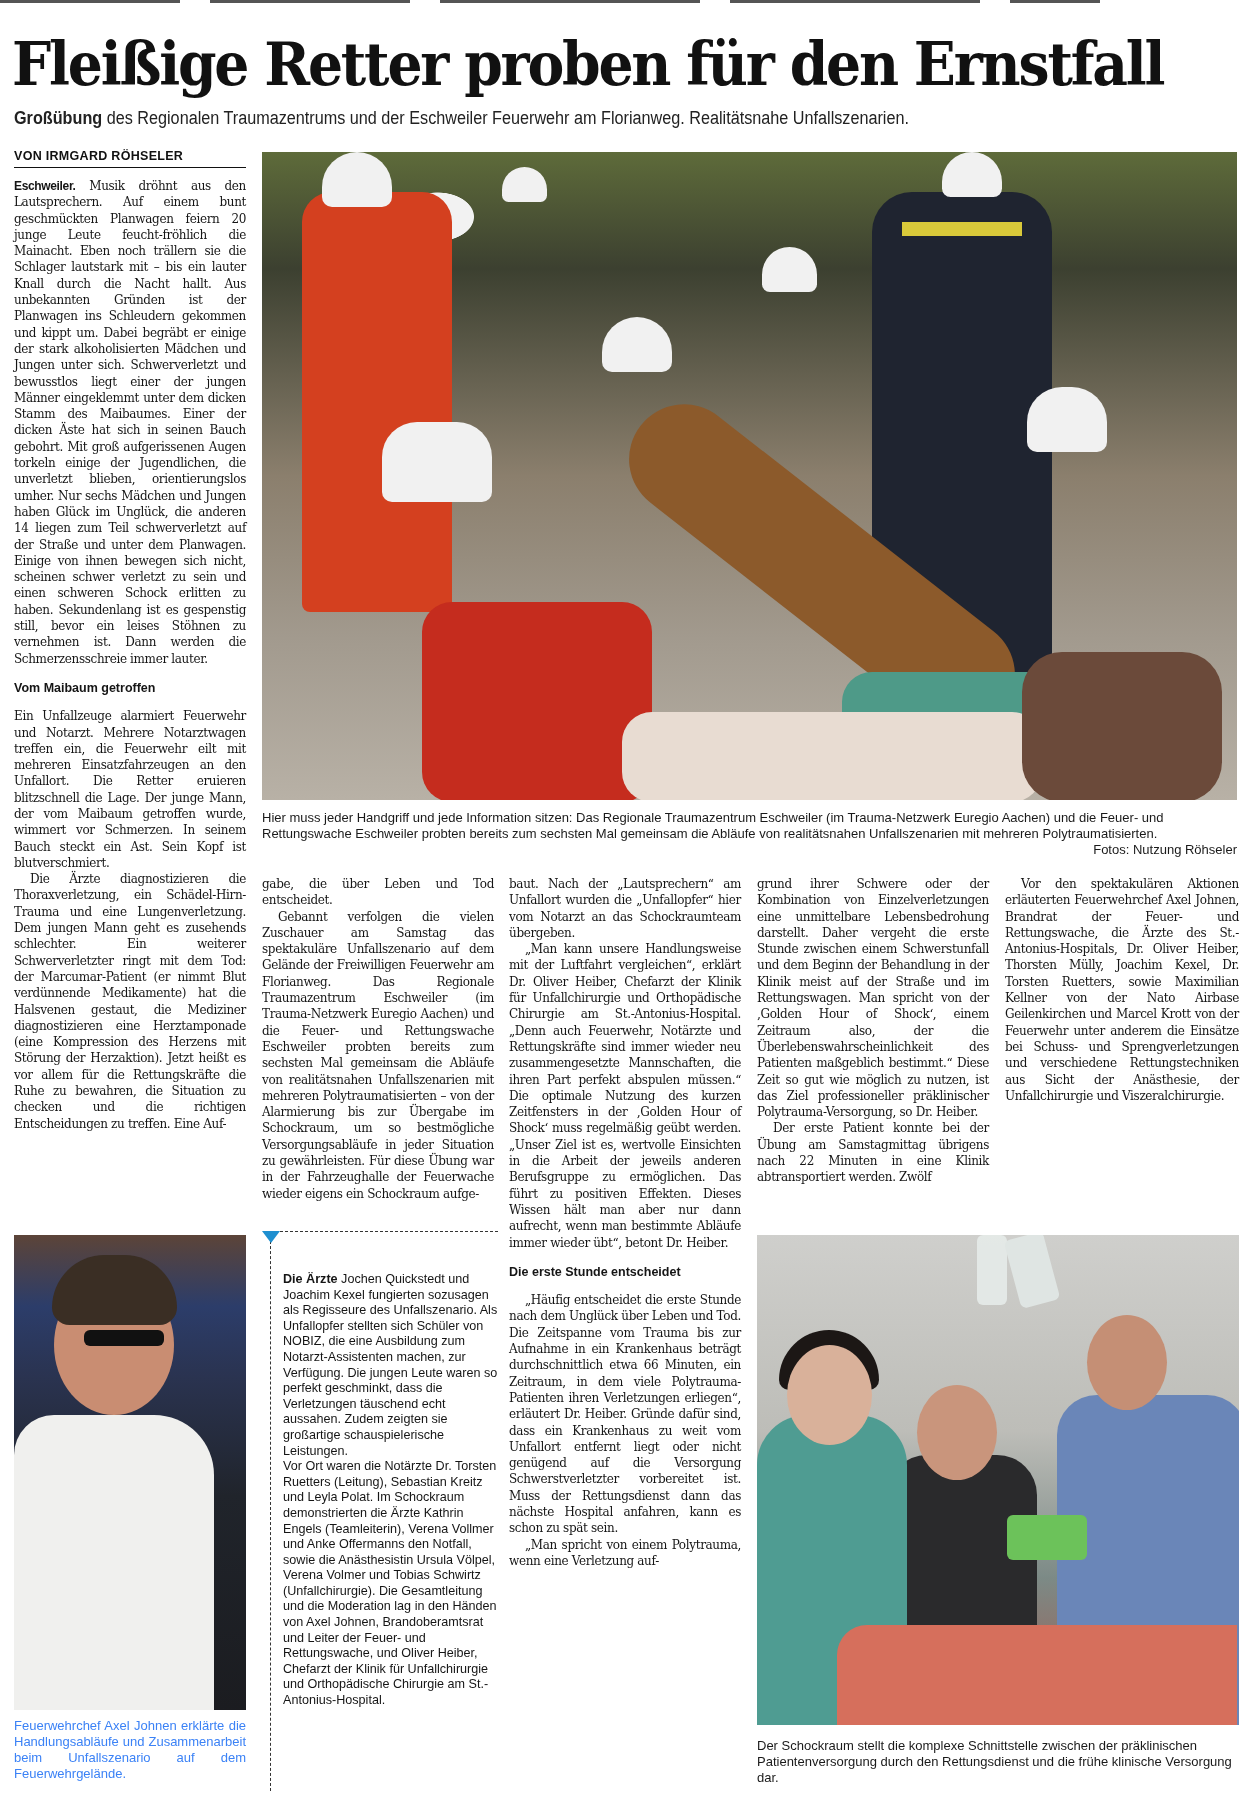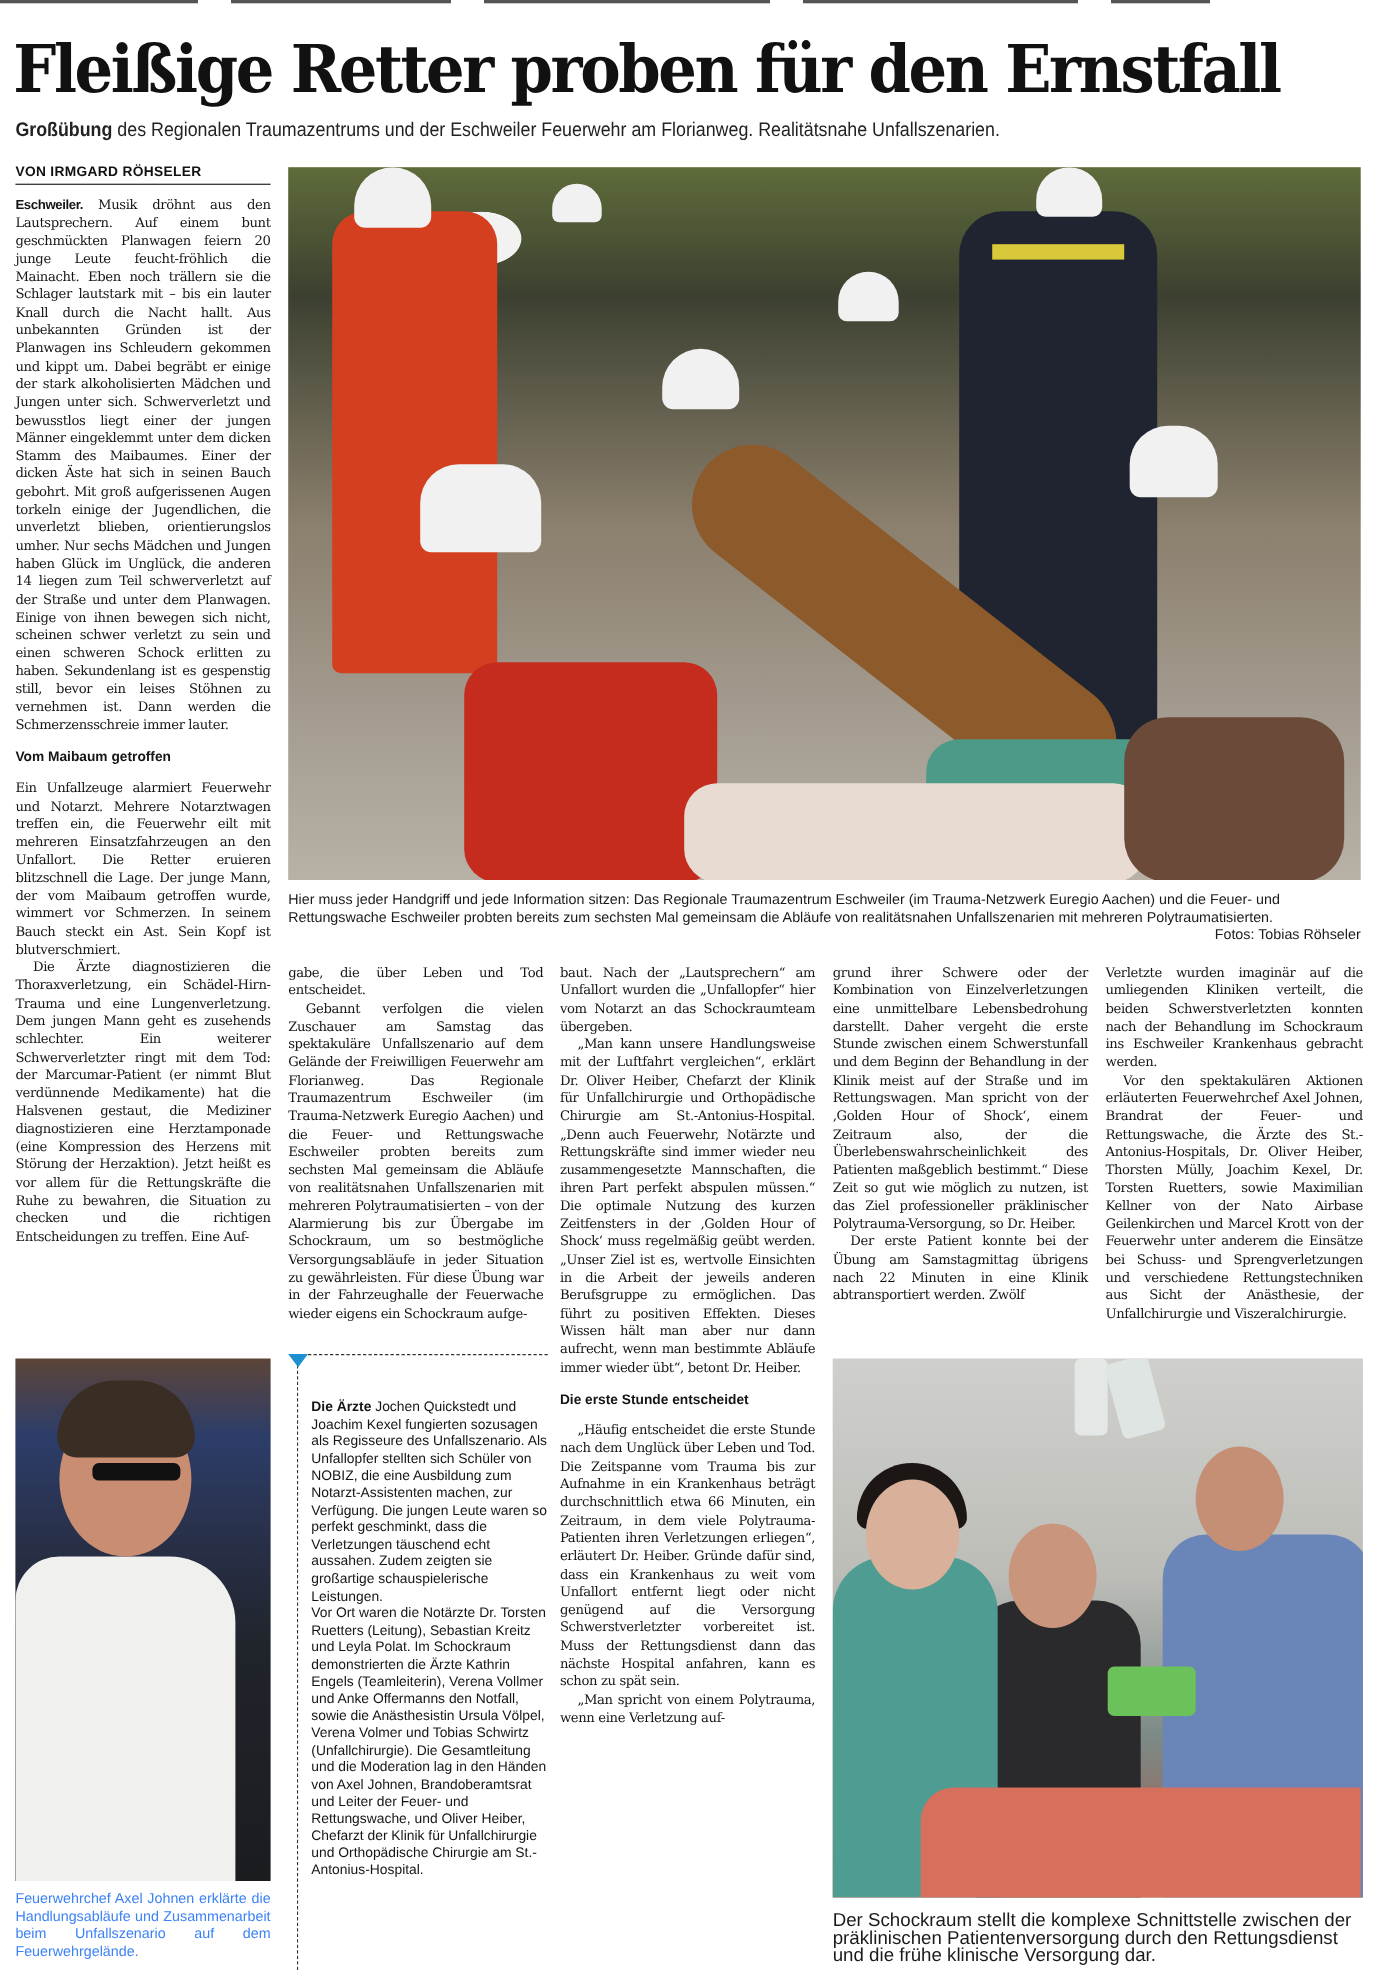--- a/index.html
+++ b/index.html
@@ -106,21 +106,21 @@
   .photo-room .p2h { position:absolute; left: 160px; top: 150px; width:80px; height:95px; background:#c9957c; border-radius: 50%; }
   .photo-room .p3 { position:absolute; left: 300px; top: 160px; width:190px; height:330px; background:#6a86b8; border-radius: 40px 40px 0 0; }
   .photo-room .p3h { position:absolute; left: 330px; top: 80px; width:80px; height:95px; background:#c58f75; border-radius: 50%; }
   .photo-room .iv1 { position:absolute; left: 220px; top: 0; width:30px; height:70px; background:#e6ebe9; border-radius: 6px; opacity:0.9; }
   .photo-room .iv2 { position:absolute; left: 255px; top: 0; width:40px; height:70px; background:#dfe5e3; border-radius: 6px; transform: rotate(-15deg); }
   .photo-room .bed { position:absolute; left: 80px; top: 390px; width:400px; height:100px; background:#d66f5c; border-radius: 30px 0 0 0; }
   .photo-room .mon { position:absolute; left: 250px; top: 280px; width:80px; height:45px; background:#6cc25a; border-radius: 6px; }
 
   .caption-room {
     left: 757px; top: 1738px; width: 482px;
-    font-family: "Liberation Sans", sans-serif; font-size: 17px; line-height: 16px; color: #1a1a1a;
+    font-family: "Liberation Sans", sans-serif; font-size: 13px; line-height: 16px; color: #1a1a1a;
   }
 </style>
 </head>
 <body>
 
 <div class="abs top-strip">
   <span style="width:180px"></span><span style="width:200px"></span><span style="width:260px"></span><span style="width:250px"></span><span style="width:90px"></span>
 </div>
 
 <h1 class="abs headline">Fleißige Retter proben für den Ernstfall</h1>
@@ -148,21 +148,21 @@
   <div class="h" style="left:240px;top:15px;width:45px;height:35px;"></div>
   <div class="h" style="left:500px;top:95px;width:55px;height:45px;"></div>
   <div class="h" style="left:680px;top:0px;width:60px;height:45px;"></div>
   <div class="h" style="left:340px;top:165px;"></div>
   <div class="h" style="left:120px;top:270px;width:110px;height:80px;"></div>
   <div class="h" style="left:765px;top:235px;width:80px;height:65px;"></div>
 </div>
 
 <div class="abs caption-main">
   <span>Hier muss jeder Handgriff und jede Information sitzen: Das Regionale Traumazentrum Eschweiler (im Trauma-Netzwerk Euregio Aachen) und die Feuer- und Rettungswache Eschweiler probten bereits zum sechsten Mal gemeinsam die Abläufe von realitätsnahen Unfallszenarien mit mehreren Polytraumatisierten.</span>
-  <span class="credit">Fotos: Tobias Röhseler</span>
+  <span class="credit">Fotos: Nutzung Röhseler</span>
 </div>
 
 <div class="abs col" style="left:262px; top:876px; width:232px;">
   <p>gabe, die über Leben und Tod entscheidet.</p>
   <p class="ind">Gebannt verfolgen die vielen Zuschauer am Samstag das spektakuläre Unfallszenario auf dem Gelände der Freiwilligen Feuerwehr am Florianweg. Das Regionale Traumazentrum Eschweiler (im Trauma-Netzwerk Euregio Aachen) und die Feuer- und Rettungswache Eschweiler probten bereits zum sechsten Mal gemeinsam die Abläufe von realitätsnahen Unfallszenarien mit mehreren Polytraumatisierten – von der Alarmierung bis zur Übergabe im Schockraum, um so bestmögliche Versorgungsabläufe in jeder Situation zu gewährleisten. Für diese Übung war in der Fahrzeughalle der Feuerwache wieder eigens ein Schockraum aufge-</p>
 </div>
 
 <div class="abs col" style="left:509px; top:876px; width:232px;">
   <p>baut. Nach der „Lautsprechern“ am Unfallort wurden die „Unfallopfer“ hier vom Notarzt an das Schockraumteam übergeben.</p>
   <p class="ind">„Man kann unsere Handlungsweise mit der Luftfahrt vergleichen“, erklärt Dr. Oliver Heiber, Chefarzt der Klinik für Unfallchirurgie und Orthopädische Chirurgie am St.-Antonius-Hospital. „Denn auch Feuerwehr, Notärzte und Rettungskräfte sind immer wieder neu zusammengesetzte Mannschaften, die ihren Part perfekt abspulen müssen.“ Die optimale Nutzung des kurzen Zeitfensters in der ‚Golden Hour of Shock‘ muss regelmäßig geübt werden. „Unser Ziel ist es, wertvolle Einsichten in die Arbeit der jeweils anderen Berufsgruppe zu ermöglichen. Das führt zu positiven Effekten. Dieses Wissen hält man aber nur dann aufrecht, wenn man bestimmte Abläufe immer wieder übt“, betont Dr. Heiber.</p>
@@ -170,21 +170,20 @@
   <p class="ind">„Häufig entscheidet die erste Stunde nach dem Unglück über Leben und Tod. Die Zeitspanne vom Trauma bis zur Aufnahme in ein Krankenhaus beträgt durchschnittlich etwa 66 Minuten, ein Zeitraum, in dem viele Polytrauma-Patienten ihren Verletzungen erliegen“, erläutert Dr. Heiber. Gründe dafür sind, dass ein Krankenhaus zu weit vom Unfallort entfernt liegt oder nicht genügend auf die Versorgung Schwerstverletzter vorbereitet ist. Muss der Rettungsdienst dann das nächste Hospital anfahren, kann es schon zu spät sein.</p>
   <p class="ind">„Man spricht von einem Polytrauma, wenn eine Verletzung auf-</p>
 </div>
 
 <div class="abs col" style="left:757px; top:876px; width:232px;">
   <p>grund ihrer Schwere oder der Kombination von Einzelverletzungen eine unmittelbare Lebensbedrohung darstellt. Daher vergeht die erste Stunde zwischen einem Schwerstunfall und dem Beginn der Behandlung in der Klinik meist auf der Straße und im Rettungswagen. Man spricht von der ‚Golden Hour of Shock‘, einem Zeitraum also, der die Überlebenswahrscheinlichkeit des Patienten maßgeblich bestimmt.“ Diese Zeit so gut wie möglich zu nutzen, ist das Ziel professioneller präklinischer Polytrauma-Versorgung, so Dr. Heiber.</p>
   <p class="ind">Der erste Patient konnte bei der Übung am Samstagmittag übrigens nach 22 Minuten in eine Klinik abtransportiert werden. Zwölf</p>
 </div>
 
 <div class="abs col" style="left:1005px; top:876px; width:234px;">
-  <p>Verletzte wurden imaginär auf die umliegenden Kliniken verteilt, die beiden Schwerstverletzten konnten nach der Behandlung im Schockraum ins Eschweiler Krankenhaus gebracht werden.</p>
   <p class="ind">Vor den spektakulären Aktionen erläuterten Feuerwehrchef Axel Johnen, Brandrat der Feuer- und Rettungswache, die Ärzte des St.-Antonius-Hospitals, Dr. Oliver Heiber, Thorsten Müll­y, Joachim Kexel, Dr. Torsten Ruetters, sowie Maximilian Kellner von der Nato Airbase Geilenkirchen und Marcel Krott von der Feuerwehr unter anderem die Einsätze bei Schuss- und Sprengverletzungen und verschiedene Rettungstechniken aus Sicht der Anästhesie, der Unfallchirurgie und Viszeralchirurgie.</p>
 </div>
 
 <div class="abs photo photo-chief" title="Feuerwehrchef Axel Johnen mit Headset">
   <div class="shirt"></div>
   <div class="face"></div>
   <div class="hair"></div>
   <div class="glass"></div>
 </div>
 <div class="abs caption-chief">Feuerwehrchef Axel Johnen erklärte die Handlungsabläufe und Zusammenarbeit beim Unfallszenario auf dem Feuerwehrgelände.</div>

